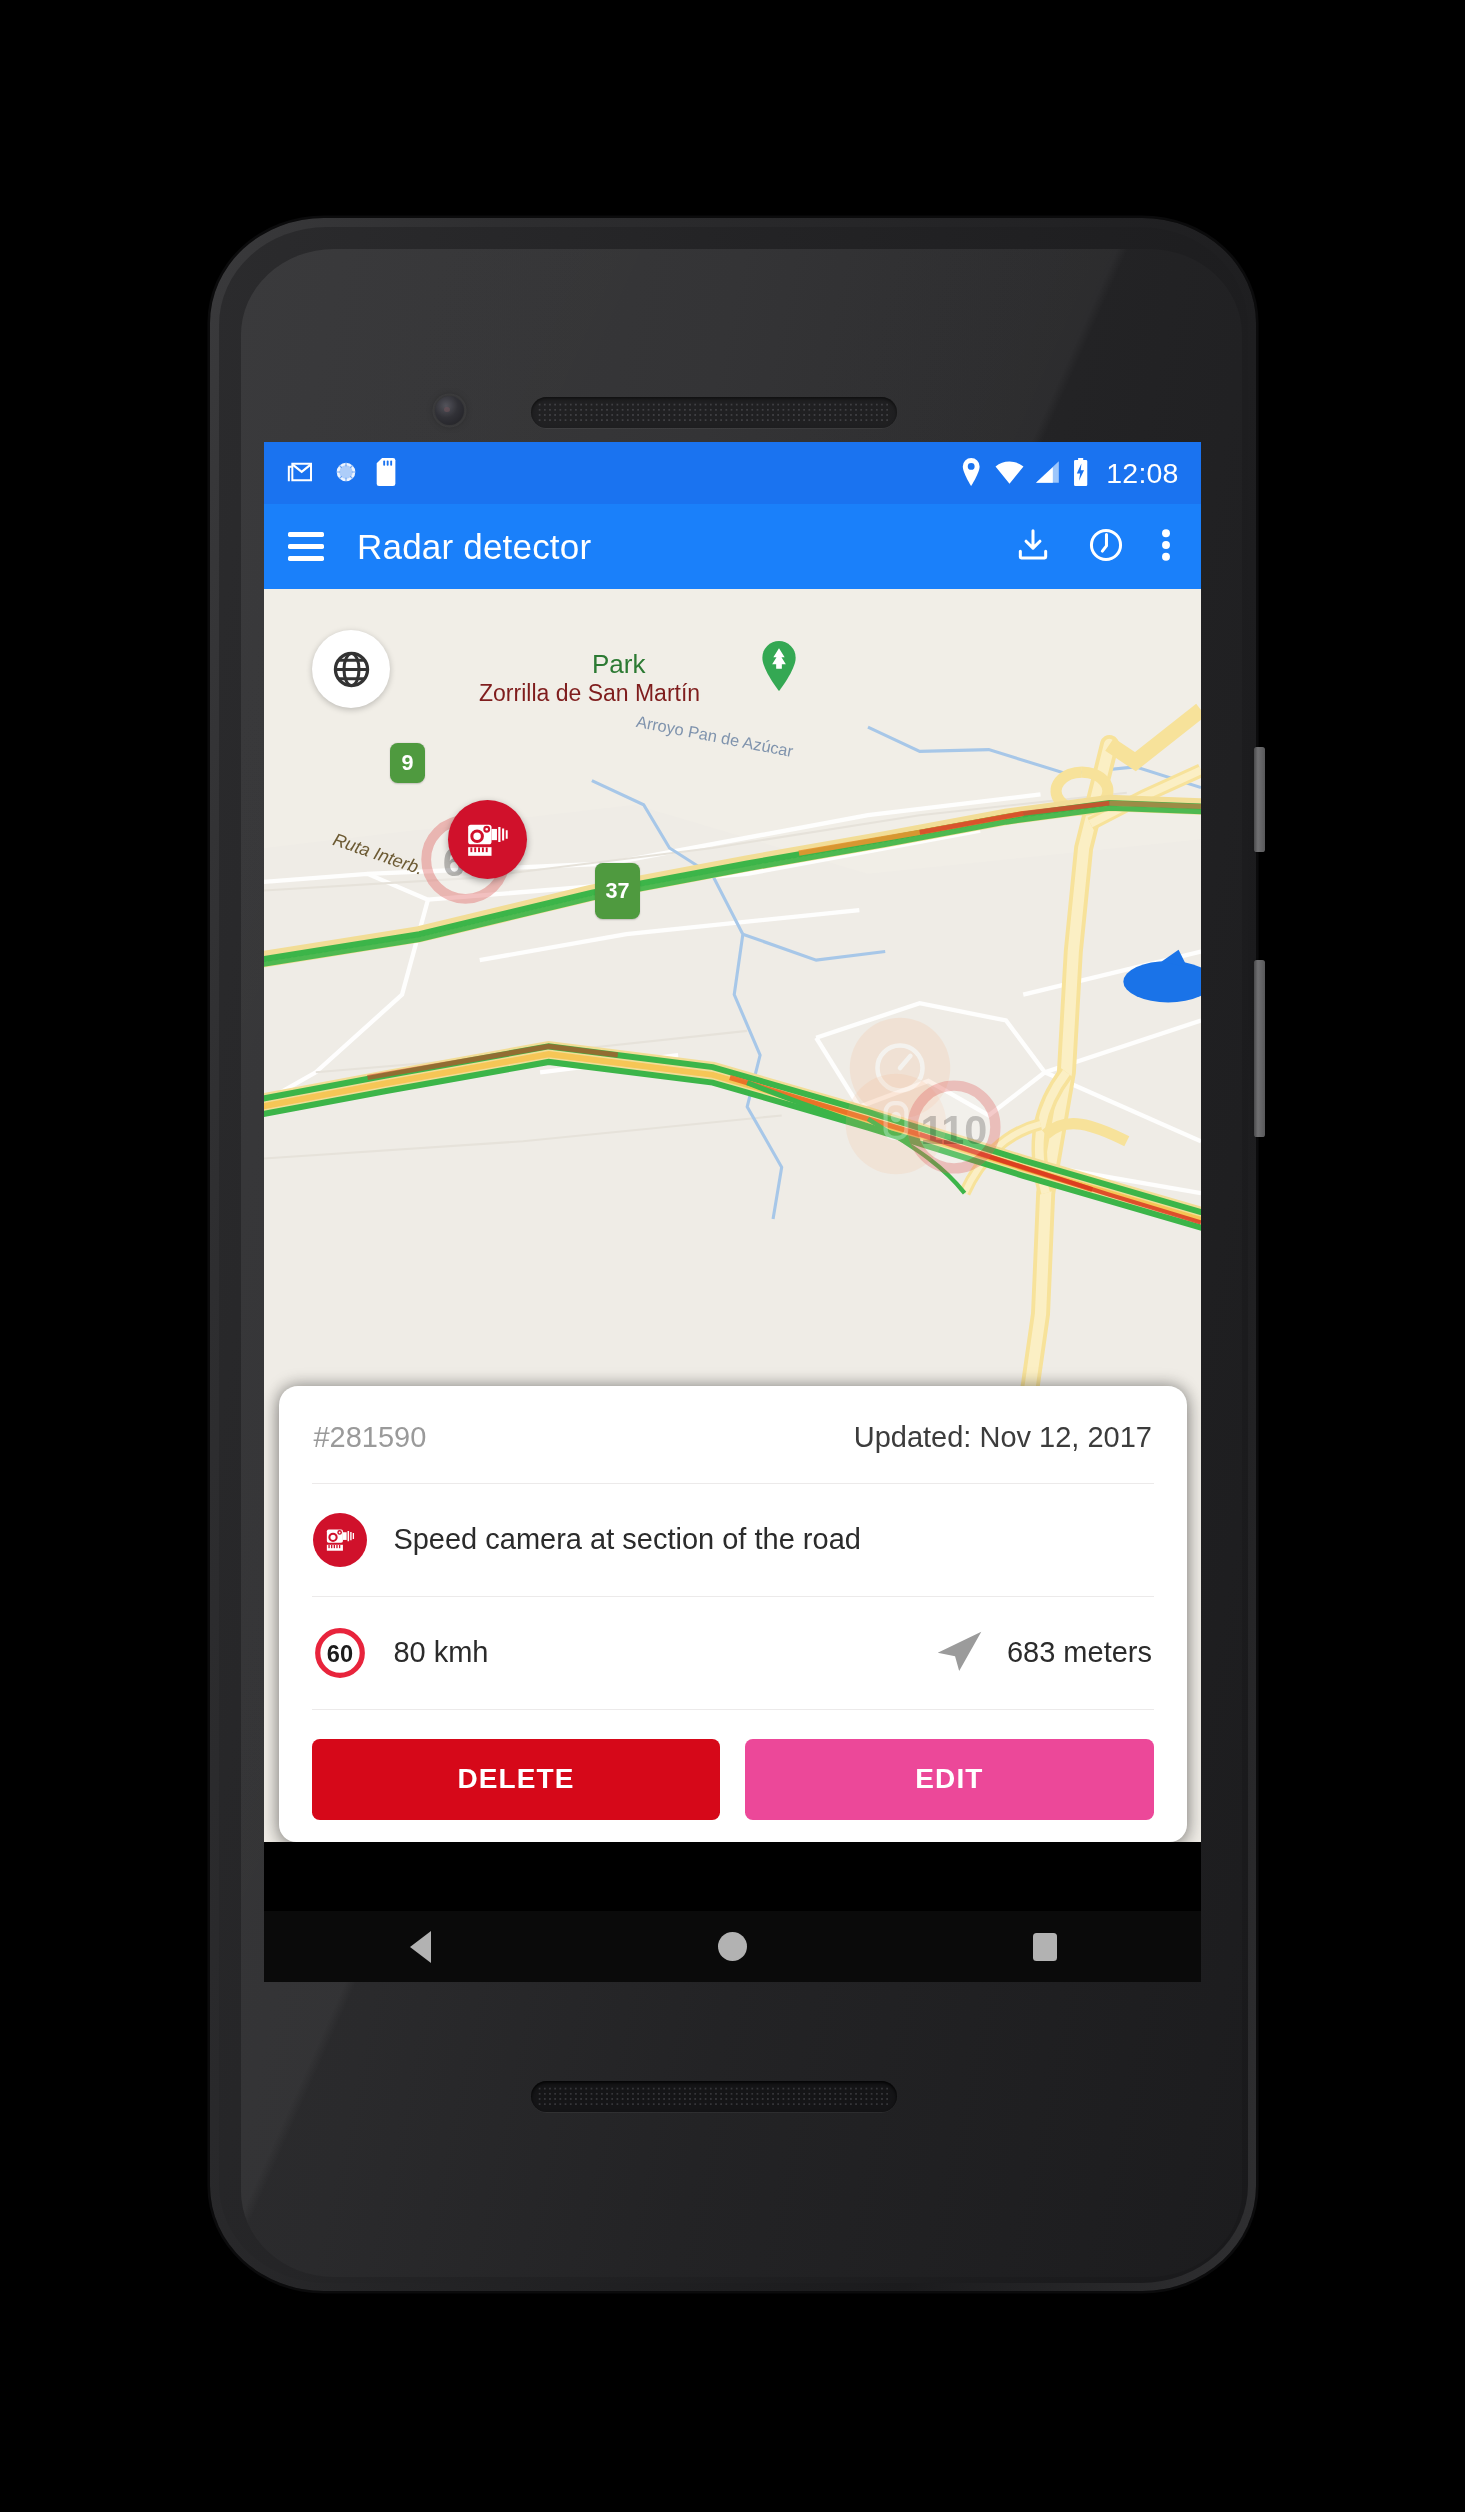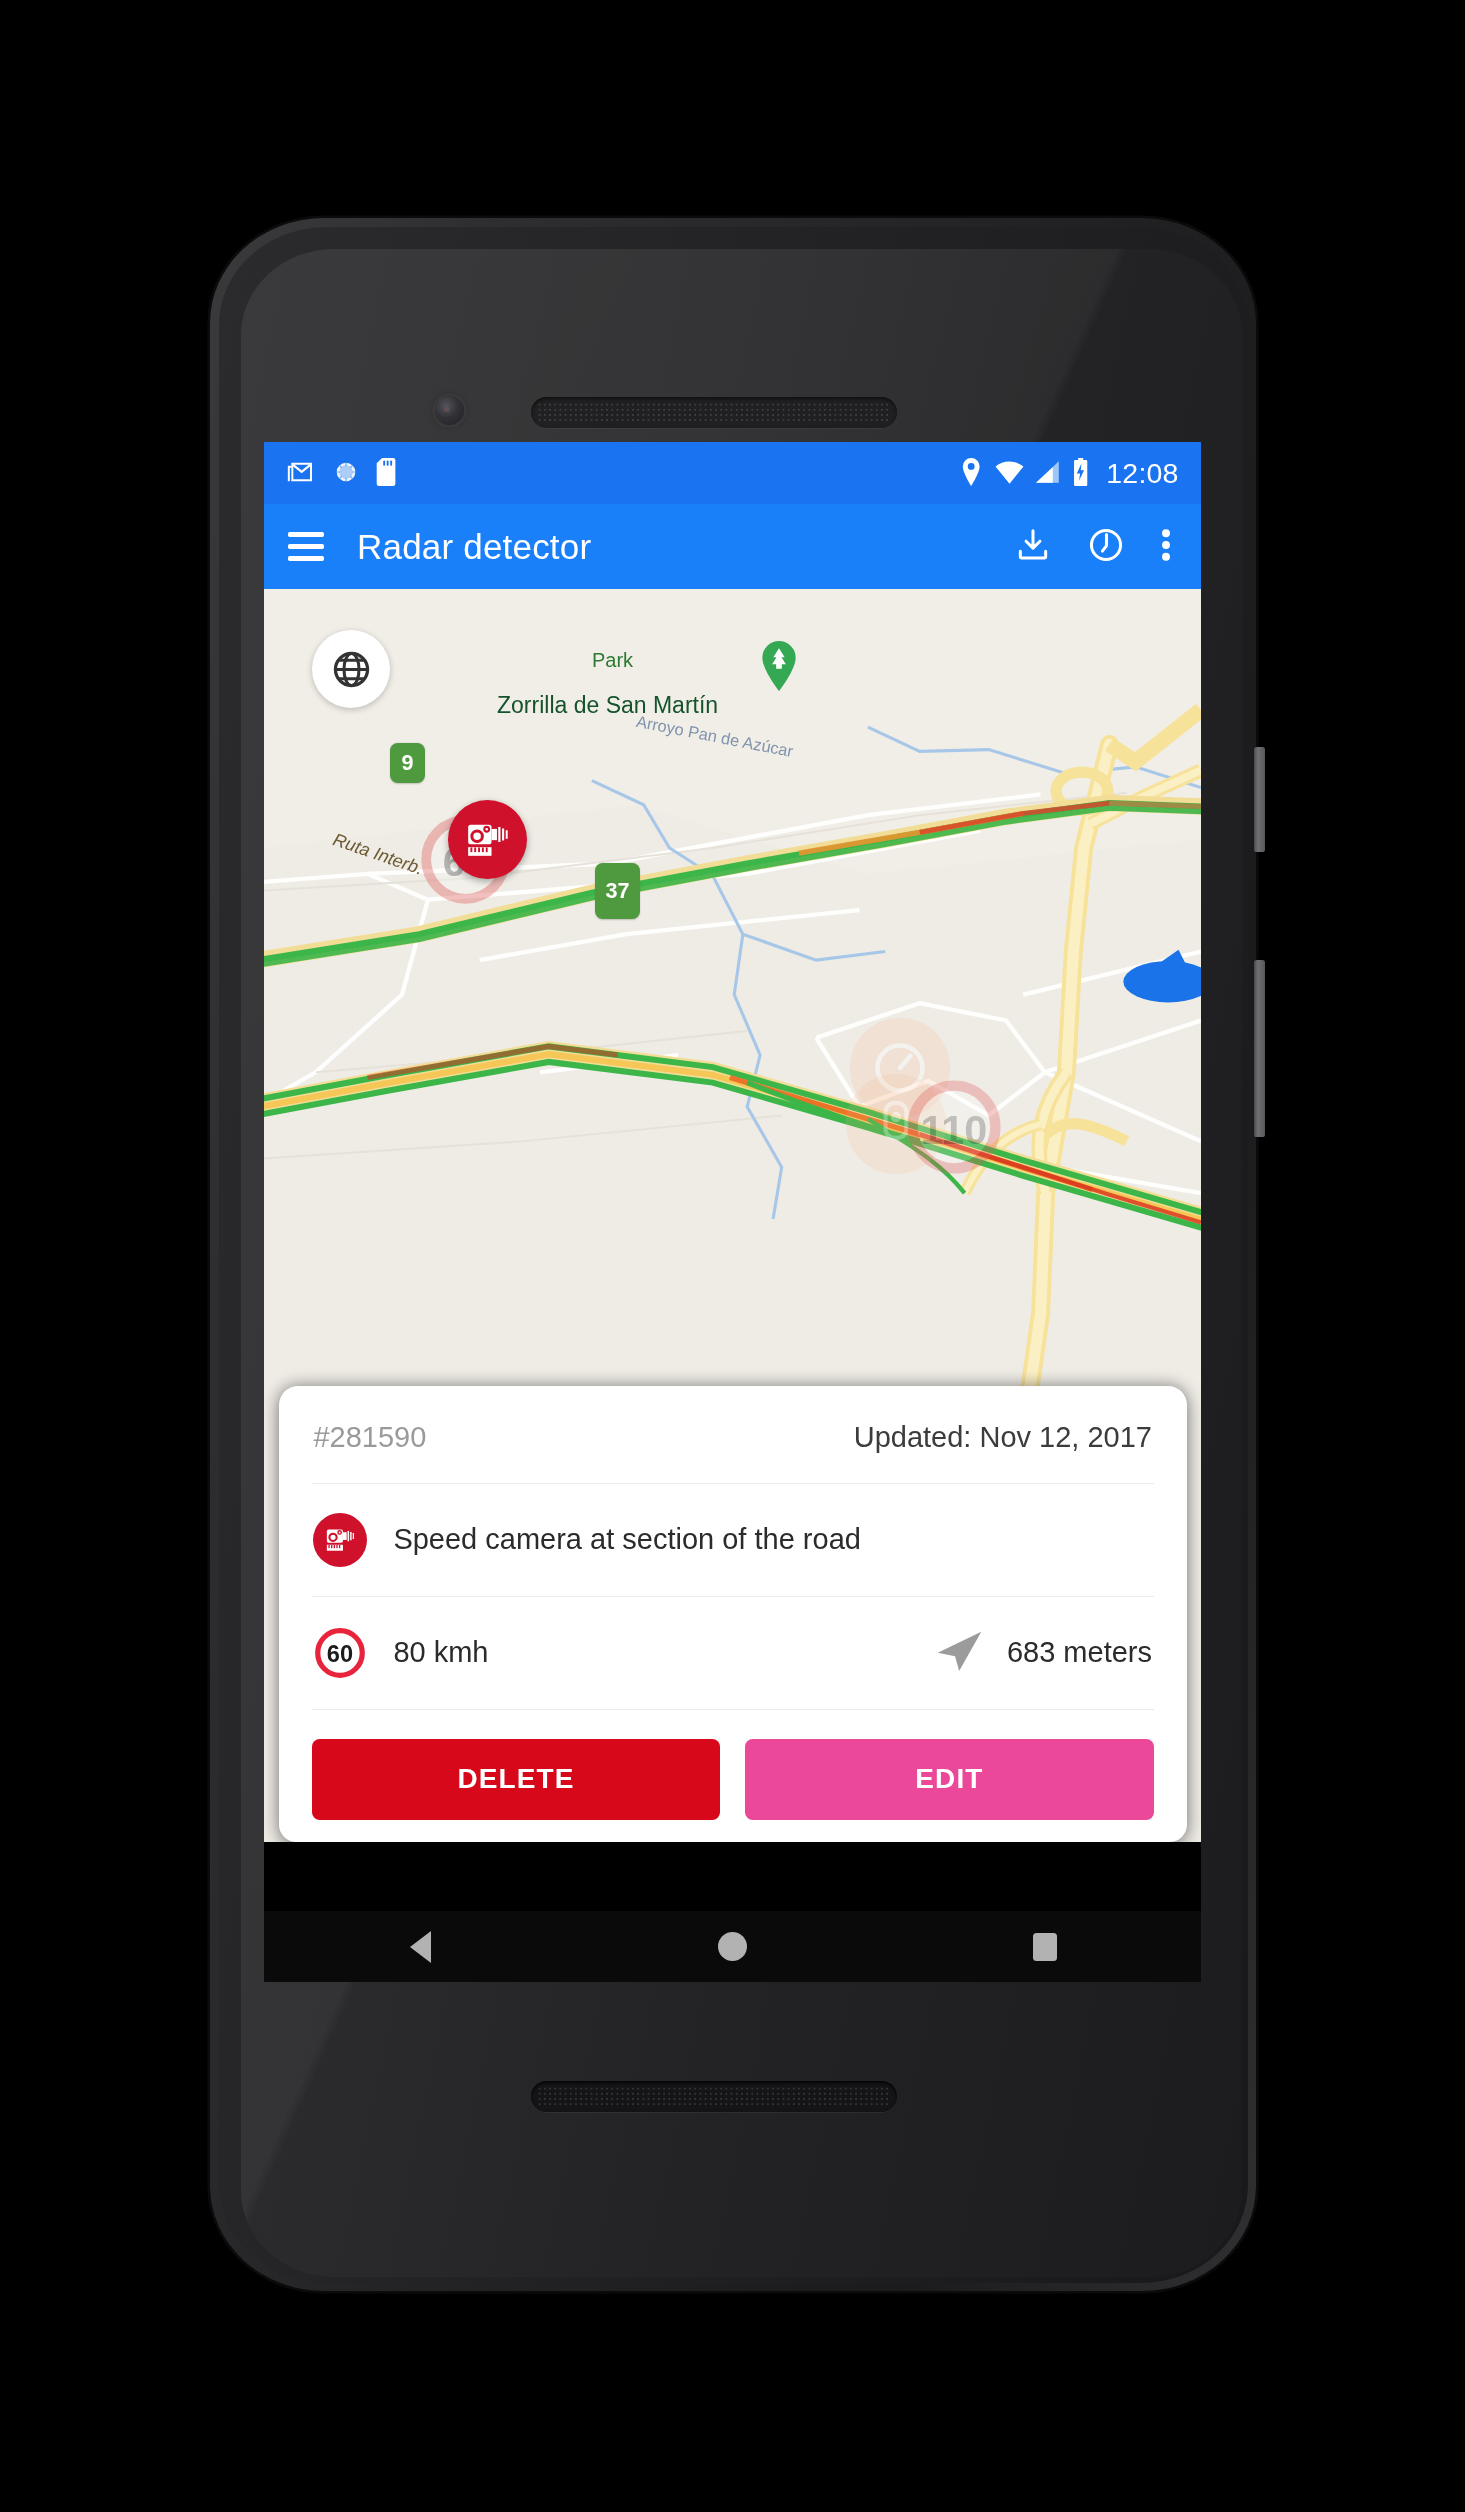--- a/index.html
+++ b/index.html
@@ -99,26 +99,26 @@
     box-shadow:0 2.6px 7.8px rgba(0,0,0,.32);cursor:pointer;
   }
   .shield{
     position:absolute;background:#4f9a3f;color:#fff;border-radius:7.8px;
     font-size:21.6px;display:flex;align-items:center;justify-content:center;
     font-weight:bold;box-shadow:0 0.9px 1.7px rgba(0,0,0,.2);
   }
   .shield.s9{left:126px;top:154px;width:35px;height:40px;}
   .shield.s37{left:331px;top:274px;width:45px;height:56px;}
   .park-label{
-    position:absolute;left:328px;top:60px;color:#2c7a33;font-size:20px;
+    position:absolute;left:328px;top:60px;color:#2c7a33;font-size:26px;
     text-shadow:0 0 3.5px #f1eee7,0 0 3.5px #f1eee7,0 0 2.6px #f1eee7;white-space:nowrap;
   }
   .park-sub{
-    position:absolute;left:233px;top:91px;color:#14532d;font-size:23px;
-    text-shadow:0 0 3.5px #f1eee7,0 0 3.5px #f1eee7,0 0 2.6px #f1eee7;white-space:nowrap;margin-top:12px;
+    position:absolute;left:215px;top:91px;color:#7f1d1d;font-size:23px;
+    text-shadow:0 0 3.5px #f1eee7,0 0 3.5px #f1eee7,0 0 2.6px #f1eee7;white-space:nowrap;
   }
   .arroyo-label{
     position:absolute;left:371px;top:138px;color:#7f93ad;font-size:16.4px;
     transform:rotate(11deg);white-space:nowrap;
   }
   .ruta-label{
     position:absolute;left:67px;top:255px;color:#6c5a33;font-size:18px;
     transform:rotate(19deg);white-space:nowrap;font-style:italic;
   }
   .park-pin{position:absolute;left:495px;top:52px;}

